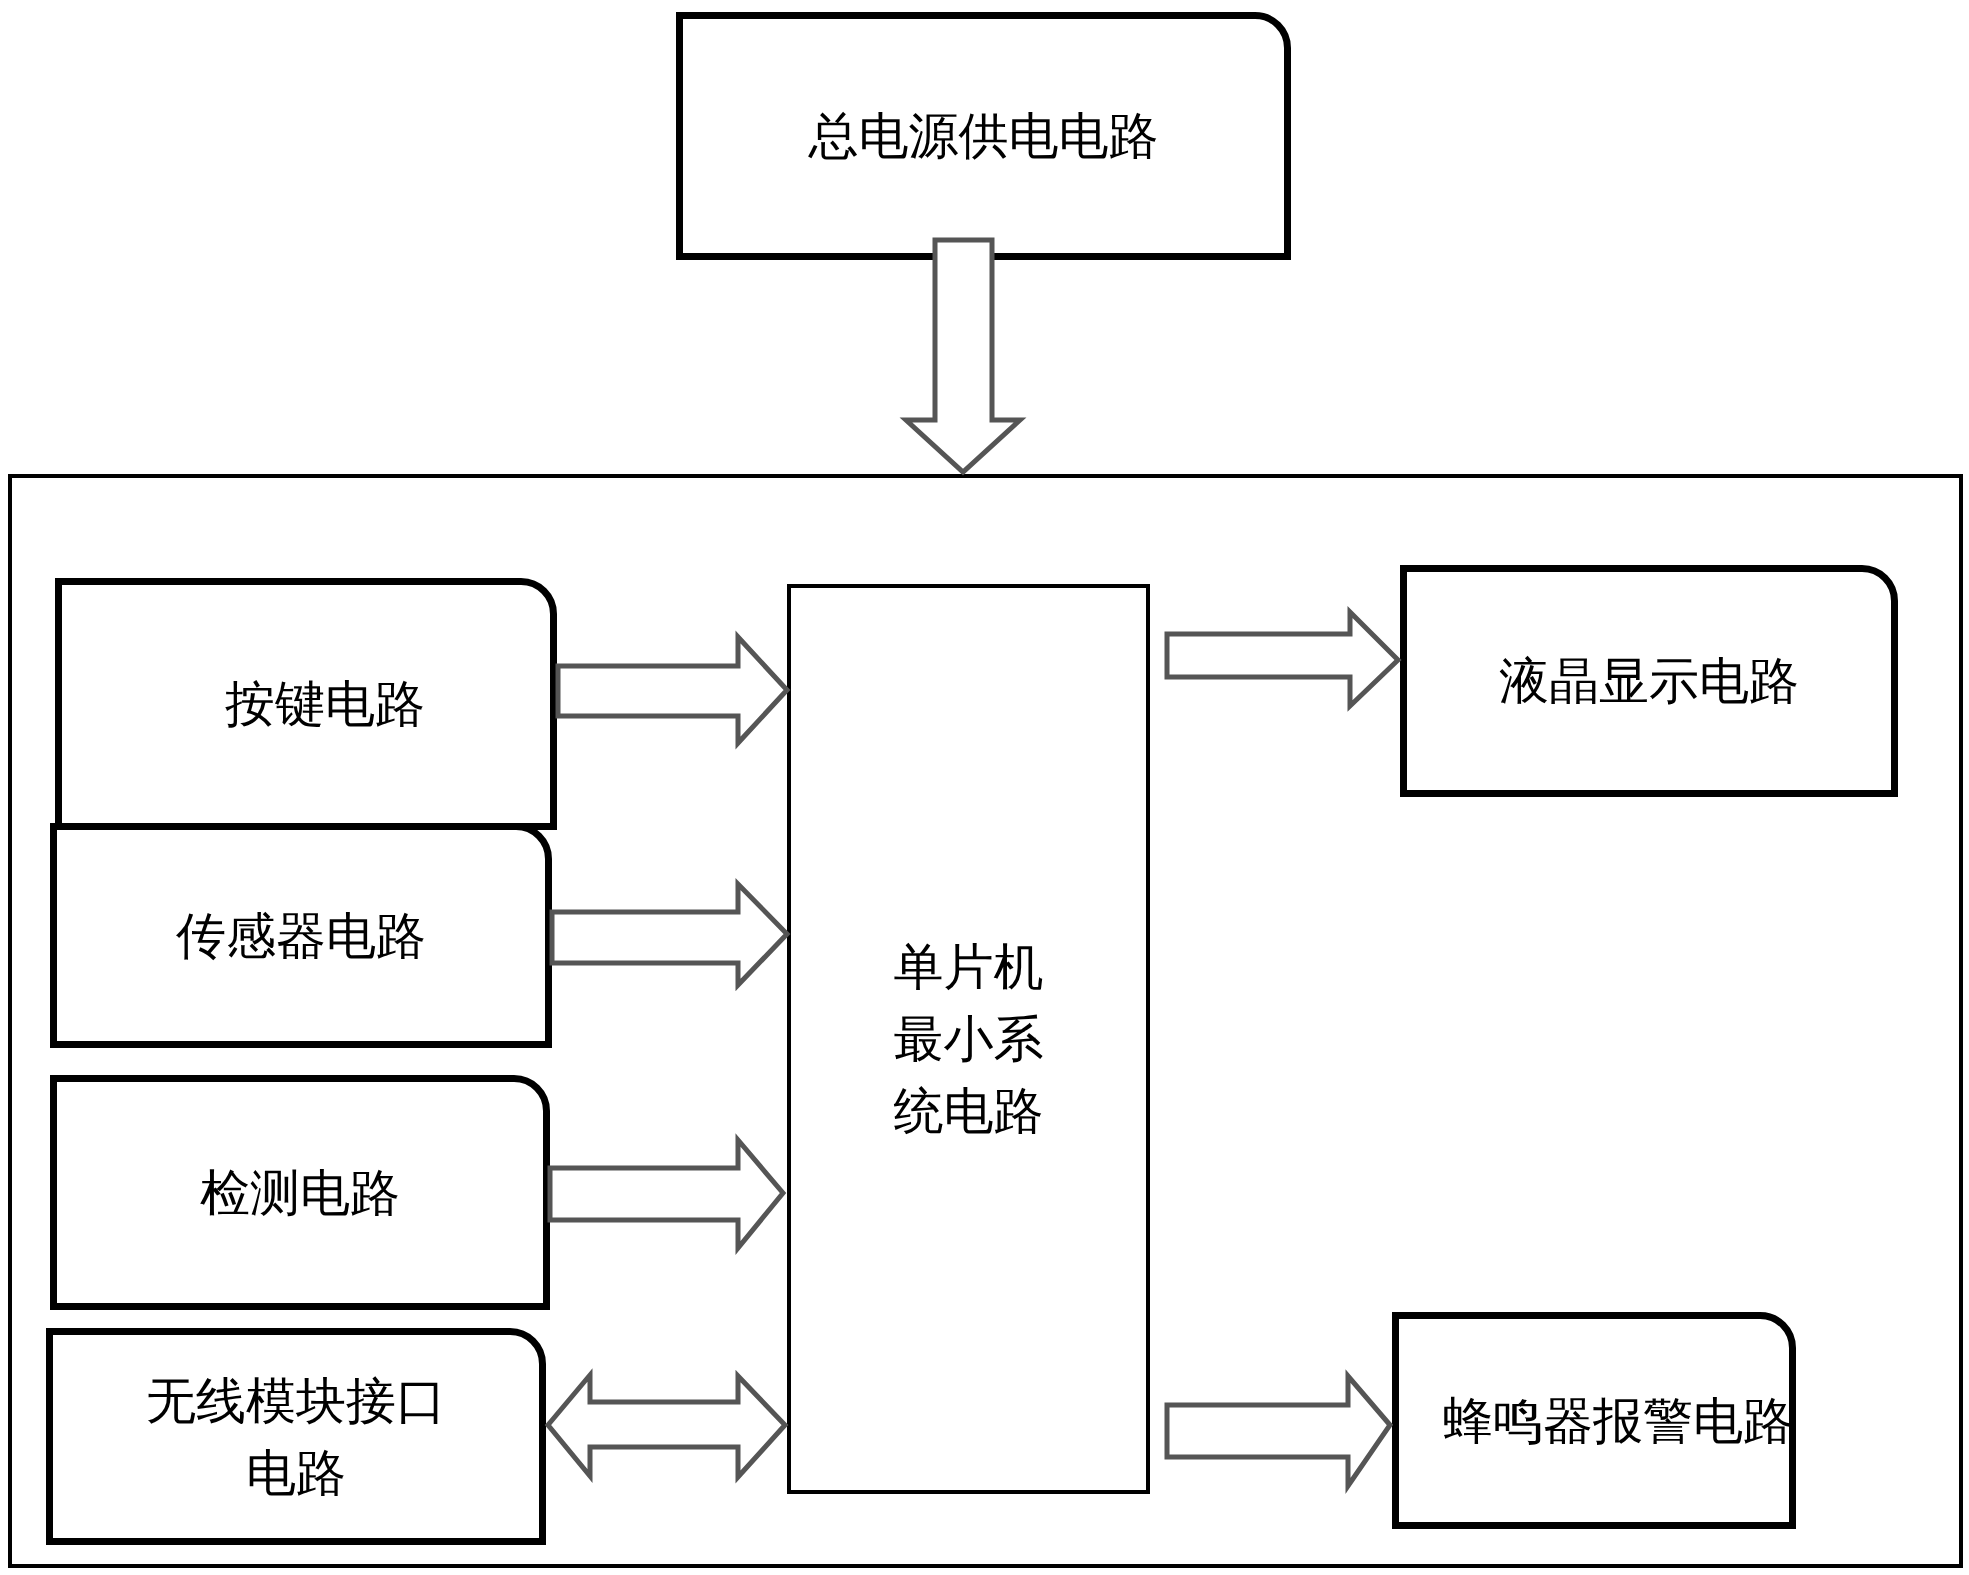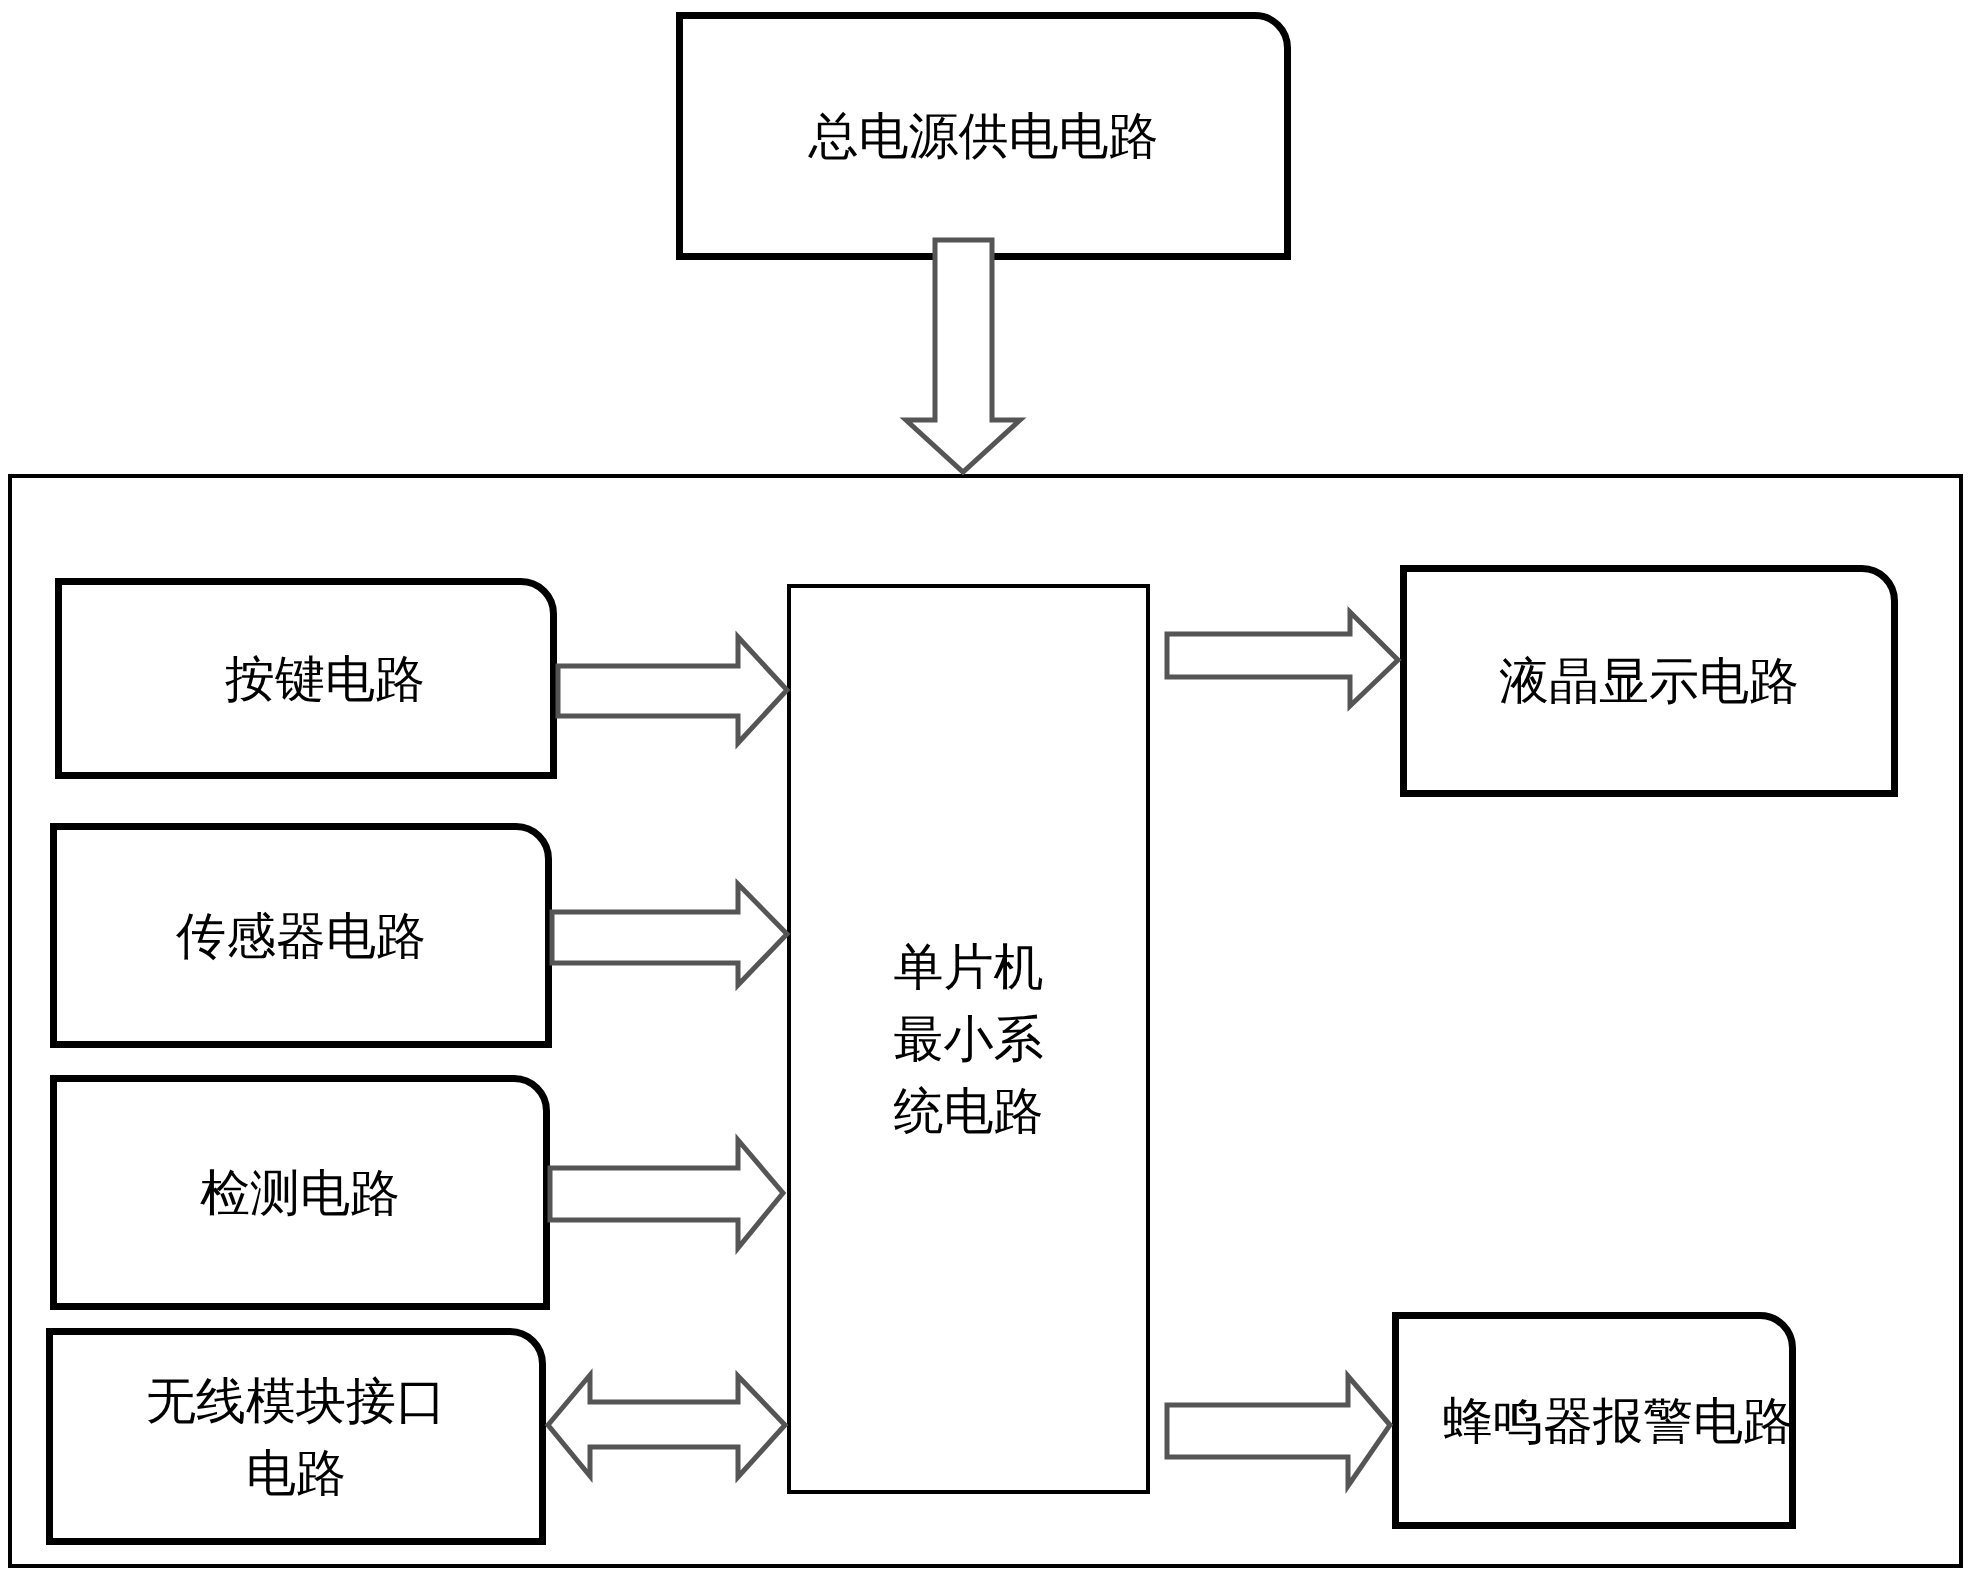--- a/index.html
+++ b/index.html
@@ -19,21 +19,21 @@
 </style>
 </head>
 <body>
 
 <div id="outer"></div>
 
 <div class="box" style="left:656px; top:12px; width:615px; height:248px;margin-left:20px;">
   <span class="line">总电源供电电路</span>
 </div>
 
-<div class="box" style="left:55px; top:578px; width:502px; height:201px;padding-left:38px;">
+<div class="box" style="left:55px; top:578px; width:502px; height:252px;padding-left:38px;">
   <span class="line">按键电路</span>
 </div>
 
 <div class="box" style="left:50px; top:823px; width:502px; height:225px;">
   <span class="line">传感器电路</span>
 </div>
 
 <div class="box" style="left:50px; top:1075px; width:500px; height:235px;">
   <span class="line">检测电路</span>
 </div>

